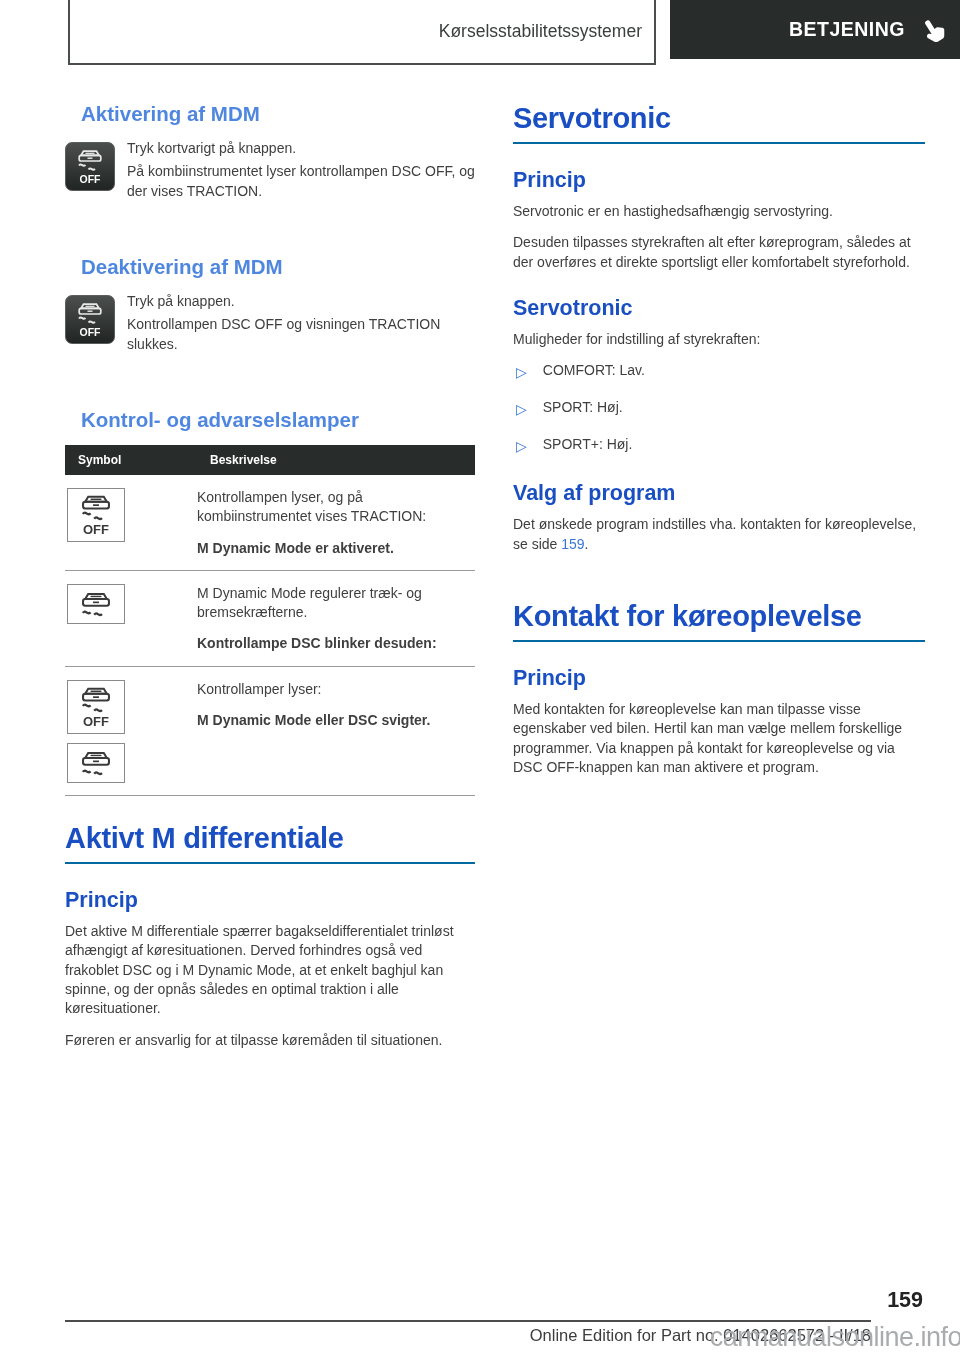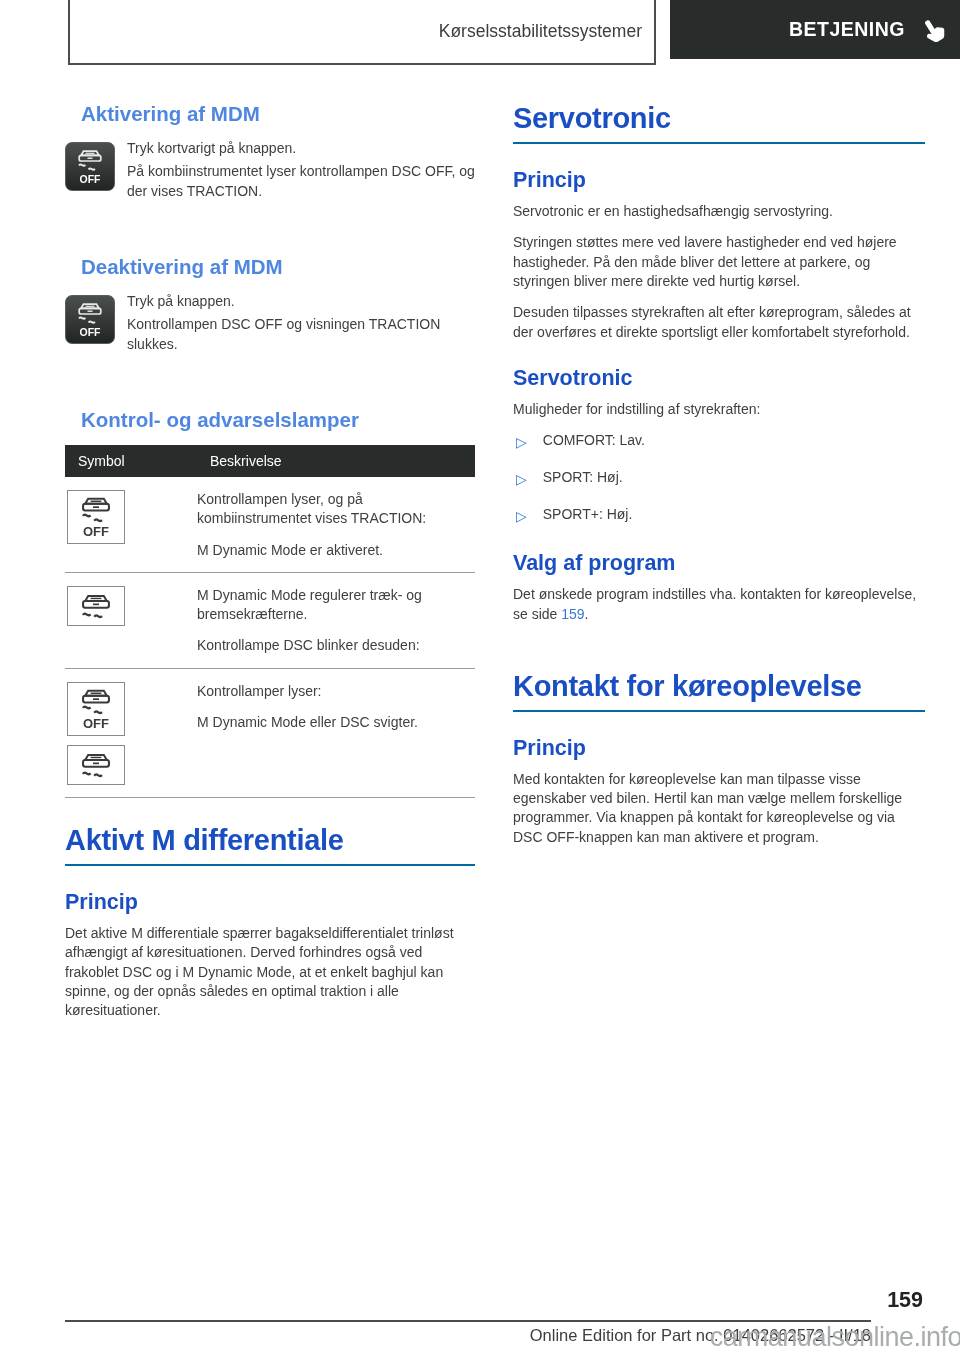--- a/index.html
+++ b/index.html
@@ -73,37 +73,37 @@
     color:#e9e9e9;
   }
   .btn-icon .car-svg { width:30px; height:24px; }
   .btn-icon .off-label { font-size:10.5px; font-weight:bold; color:#ffffff; line-height:1; margin-top:1px; }
 
   
   .lamp-table { width:100%; margin-top:4px; }
   .lt-head {
     display:grid; grid-template-columns:132px 1fr;
     background:#282c2b; color:#fff;
-    font-weight:normal; font-size:14px;
+    font-weight:bold; font-size:12px;
     padding:8px 0 8px 13px; align-items:center;
   }
   .lt-row {
     display:grid; grid-template-columns:132px 1fr;
     border-bottom:1px solid #9b9b9b;
     padding:13px 0 12px 0;
   }
   .lamp-cell { padding-left:2px; display:flex; flex-direction:column; gap:9px; align-items:flex-start; }
   .lamp-box {
     width:58px; border:1px solid #8a8a8a; background:#fff;
     display:flex; flex-direction:column; align-items:center; justify-content:center;
     padding:5px 0 4px 0; color:#3a3a3a;
   }
   .lamp-box .car-svg { width:36px; height:29px; }
   .lamp-box .off-label { font-size:13px; font-weight:bold; color:#3a3a3a; line-height:1.1; }
-  .desc-cell p:last-child { margin-bottom:0; }
+  .desc-cell p:last-child { margin-bottom:0;font-weight:bold; }
 
   
   .bullet { display:flex; margin:0 0 15px 0; }
   .bullet .tri { color:#3a76d8; font-size:14px; line-height:1.5; margin:1px 16px 0 3px; flex:0 0 auto; }
   .bullet p { margin:0; }
 
   .page-link { color:#3a76d8; text-decoration:none; cursor:pointer; }
 
   
   .footer { position:absolute; left:0; top:1283px; width:960px; height:79px; }
@@ -254,28 +254,28 @@
         <div class="desc-cell">
           <p>Kontrollamper lyser:</p>
           <p>M Dynamic Mode eller DSC svigter.</p>
         </div>
       </div>
     </div>
 
     <h2 class="spaced">Aktivt M differentiale</h2>
     <h3>Princip</h3>
     <p>Det aktive M differentiale spærrer bagakseldifferentialet trinløst afhængigt af køresituationen. Derved forhindres også ved frakoblet DSC og i M Dynamic Mode, at et enkelt baghjul kan spinne, og der opnås således en optimal traktion i alle køresituationer.</p>
+    <p>Føreren er ansvarlig for at tilpasse køremåden til situationen.</p>
   </div>
 
   <div class="col">
 
     <h2>Servotronic</h2>
     <h3>Princip</h3>
     <p>Servotronic er en hastighedsafhængig servostyring.</p>
-    <p>Styringen støttes mere ved lavere hastigheder end ved højere hastigheder. På den måde bliver det lettere at parkere, og styringen bliver mere direkte ved hurtig kørsel.</p>
     <p>Desuden tilpasses styrekraften alt efter køreprogram, således at der overføres et direkte sportsligt eller komfortabelt styreforhold.</p>
 
     <h3>Servotronic</h3>
     <p>Muligheder for indstilling af styrekraften:</p>
 
     <div class="bullet">
       <span class="tri">▷</span>
       <p>COMFORT: Lav.</p>
     </div>
     <div class="bullet">

